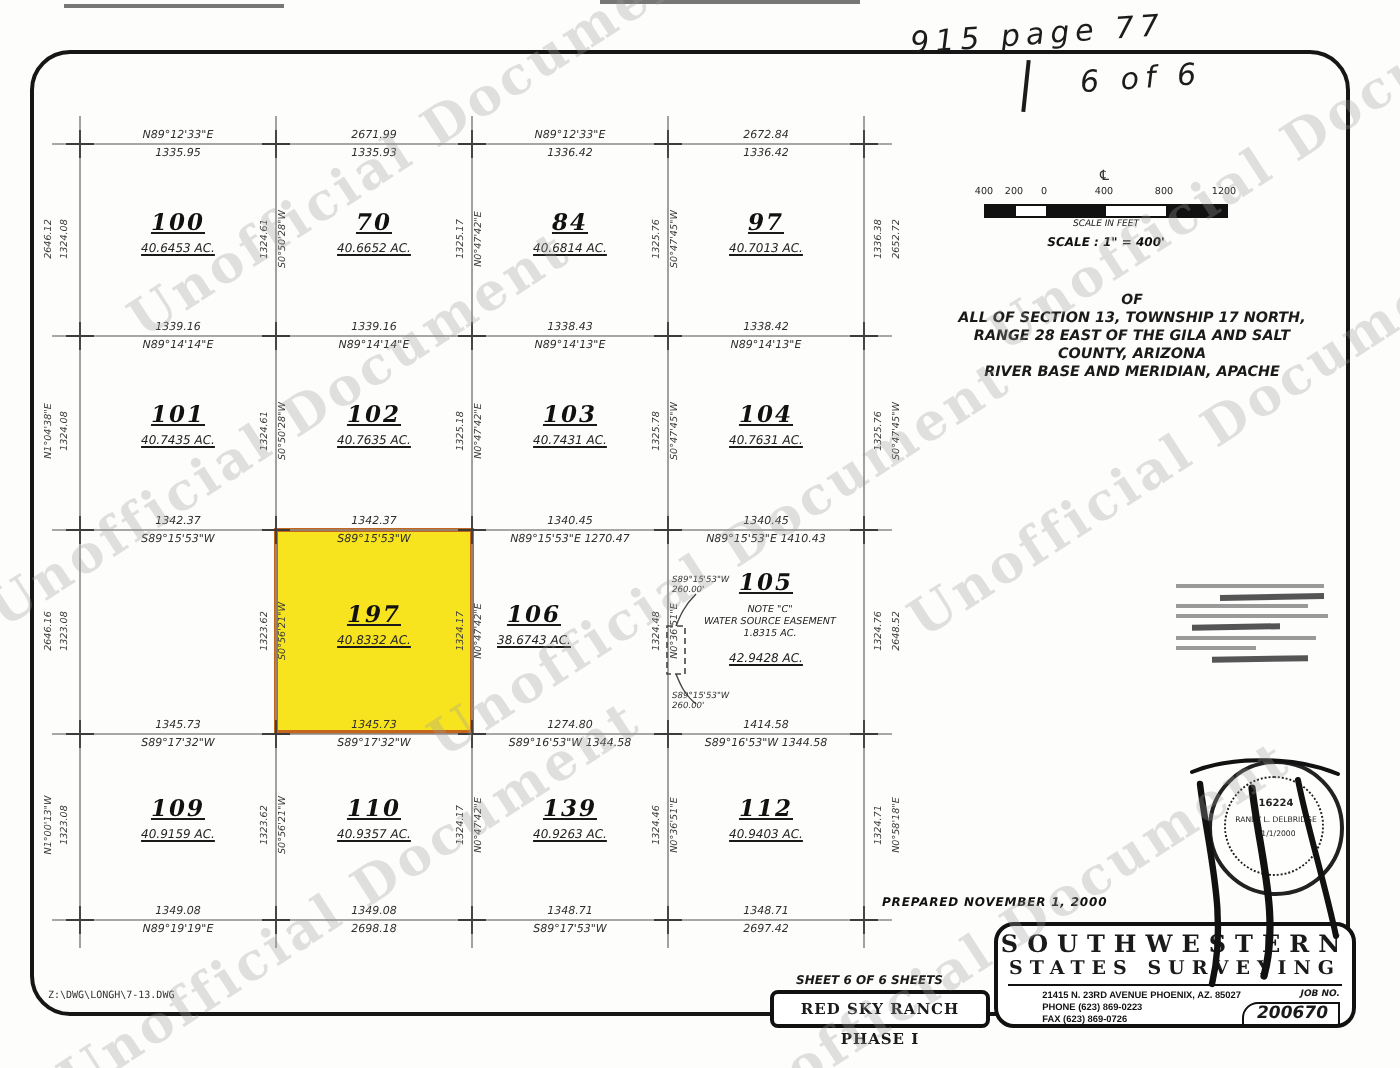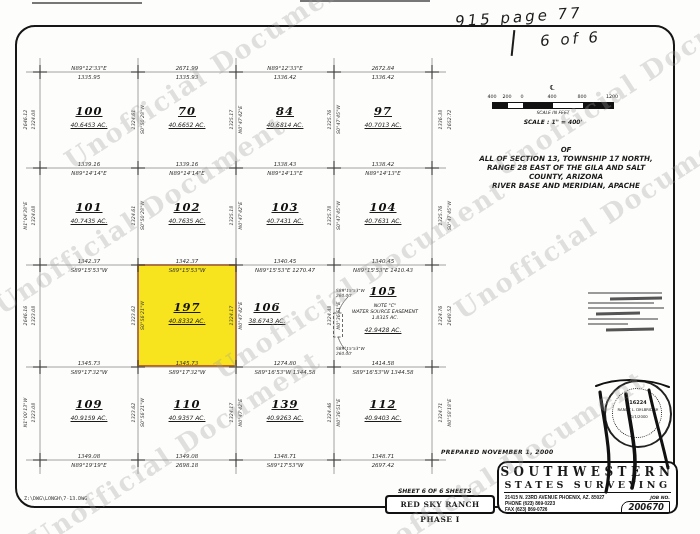--- a/index.html
+++ b/index.html
@@ -60,21 +60,21 @@
   .seal .t{position:absolute;width:100%;text-align:center;color:#222;}
   .seal .t1{top:17px;font:bold 5px "DejaVu Sans",sans-serif;}
   .seal .t2{top:25px;font:3.8px "DejaVu Sans",sans-serif;}
   .seal .t3{top:32px;font:3.8px "DejaVu Sans",sans-serif;}
   
   .firmbox{position:absolute;left:497px;top:461px;width:177px;height:49px;border:2.5px solid #111;
            border-radius:10px;background:#fff;z-index:4;}
   .fname1{text-align:center;font:bold 12px "DejaVu Serif",serif;letter-spacing:4.5px;margin-top:2px;}
   .fname2{text-align:center;font:bold 9.5px "DejaVu Serif",serif;letter-spacing:3.5px;}
   .frule{height:1.5px;background:#111;margin:1.5px 5px 2px 5px;}
-  .frow{display:flex;justify-content:space-between;padding:0 6px;}
+  .frow{display:flex;justify-content:flex-end;padding:0 6px;}
   .faddr div{font:bold 4.7px "Liberation Sans",sans-serif;line-height:5.8px;color:#111;}
   .fjob{text-align:right;}
   .fjob .jl{font:bold italic 4.5px "DejaVu Sans",sans-serif;}
   .fjob .jn{font:bold italic 8.5px "DejaVu Sans",sans-serif;border:1.5px solid #111;
             border-radius:8px 0 0 0;padding:0 5px 0 7px;margin-top:1px;}
   
   .sheetlbl{position:absolute;left:398px;top:487px;font:bold italic 6px "DejaVu Sans",sans-serif;z-index:4;}
   .titlebox{position:absolute;left:385px;top:495px;width:106px;height:15px;border:2px solid #111;
             border-radius:4px;background:#fff;z-index:4;text-align:center;
             font:bold 7.5px "DejaVu Serif",serif;line-height:15px;letter-spacing:.5px;}

